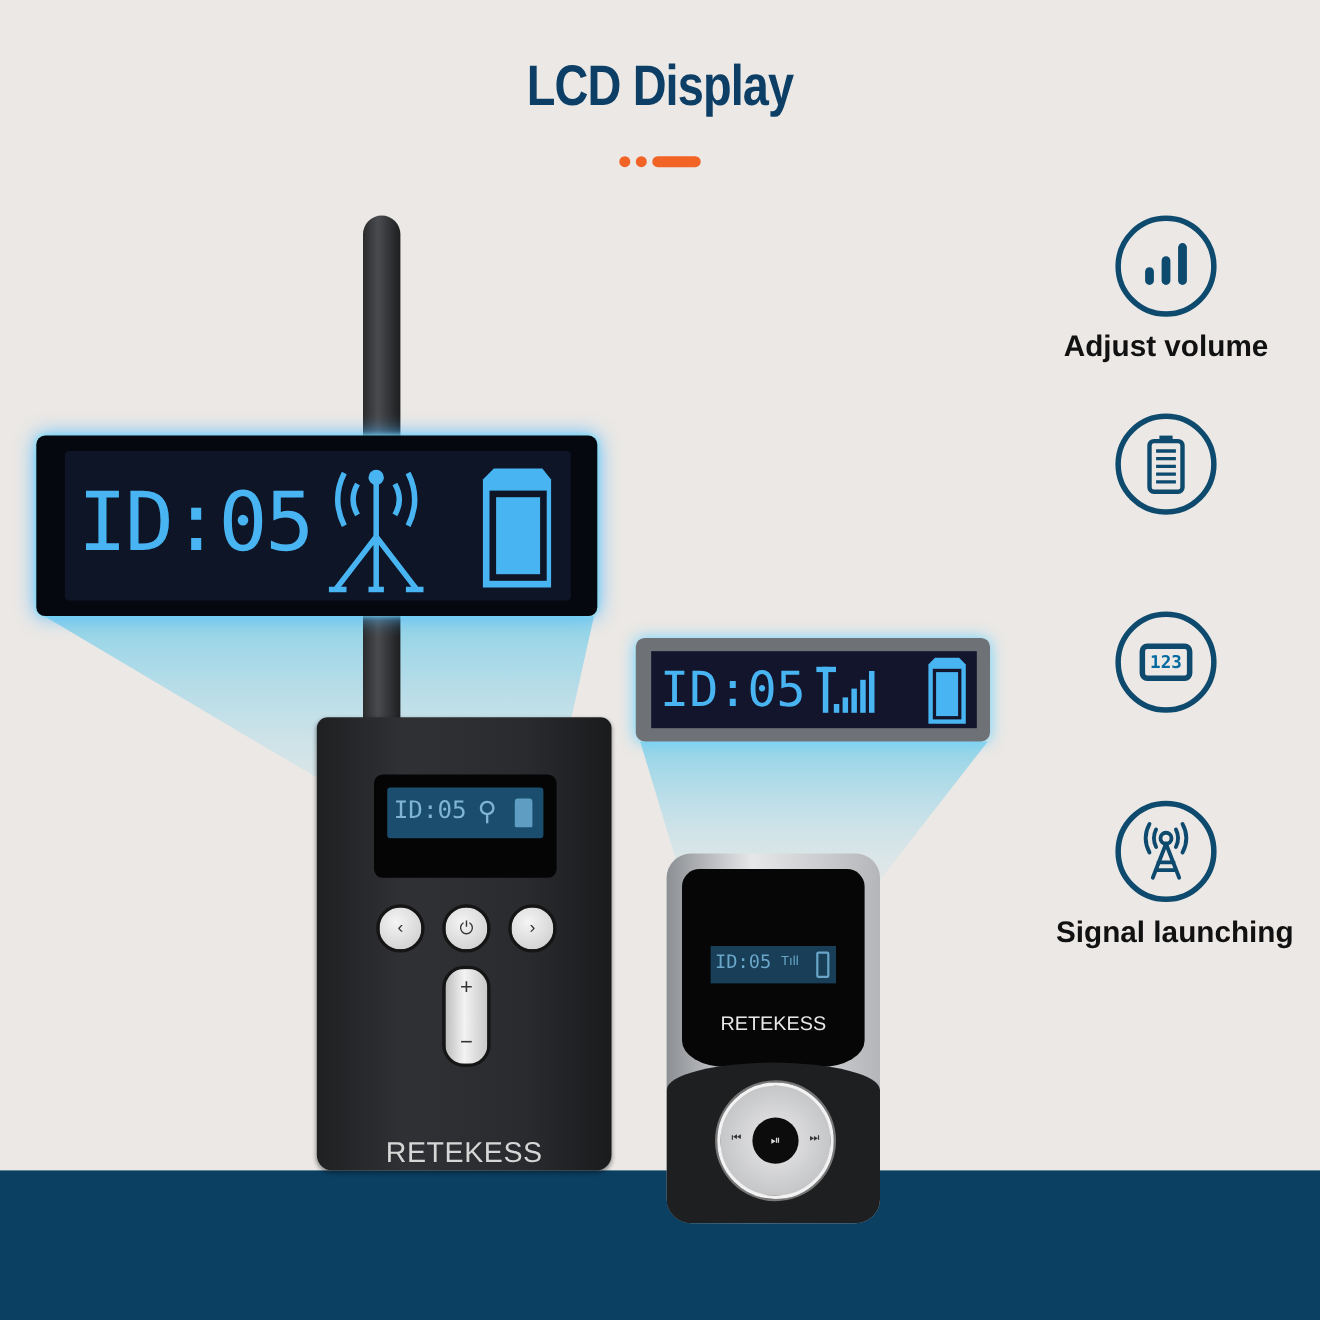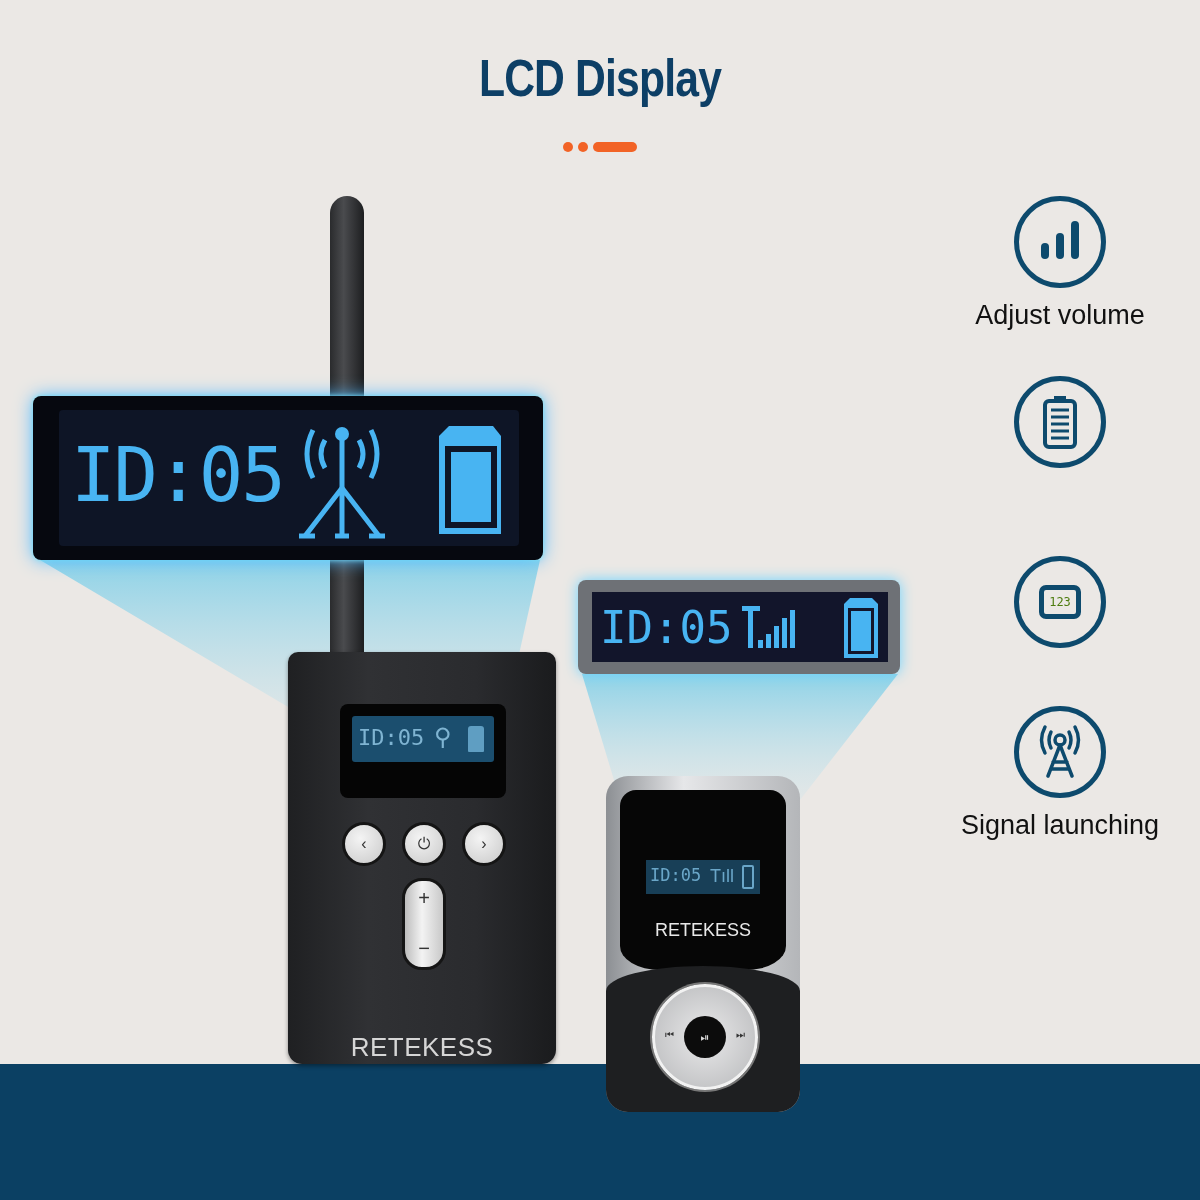--- a/index.html
+++ b/index.html
@@ -4,21 +4,21 @@
 <style>
   html, body { margin:0; padding:0; }
   body { width:1200px; height:1200px; position:relative; overflow:hidden; background:#ebe8e5; font-family:"Liberation Sans", sans-serif; }
   .band { position:absolute; left:0; top:1064px; width:1200px; height:136px; background:#0b4063; }
   .title { position:absolute; left:0; width:1200px; top:48px; text-align:center; font-family:"Liberation Sans", sans-serif; font-weight:bold; font-size:52px; color:#0d3f66; letter-spacing:-1px; transform:scaleX(0.82); transform-origin:center; }
   .deco { position:absolute; top:142px; left:563px; height:10px; display:flex; gap:5px; }
   .deco .dot { width:10px; height:10px; border-radius:5px; background:#f26326; }
   .deco .bar { width:44px; height:10px; border-radius:5px; background:#f26326; }
 
   
-  .feat { position:absolute; left:960px; width:200px; text-align:center; }
+  .feat { position:absolute; left:960px; width:200px; text-align:center;font-weight:bold; }
   .feat .circle { width:92px; height:92px; border:5px solid #0d4a6d; border-radius:50%; margin:0 auto; display:flex; align-items:center; justify-content:center; box-sizing:border-box; }
   .feat .label { margin-top:12px; font-size:27px; color:#111; white-space:nowrap; }
 
   
   .beam { position:absolute; }
 
   
   .lcd-big { position:absolute; left:33px; top:396px; width:510px; height:164px; background:#06080f; border-radius:8px; box-shadow:0 0 18px #4fb8ff, 0 0 4px #9fe; }
   .lcd-big .screen { position:absolute; left:26px; top:14px; width:460px; height:136px; background:#0e1526; border-radius:4px; }
   .lcd-text { position:absolute; color:#48b4f2; font-family:"DejaVu Sans Mono", monospace; }
@@ -127,21 +127,21 @@
     <span style="top:6px;">+</span>
     <span style="top:56px;">−</span>
   </div>
   <div class="brand" style="top:380px;">RETEKESS</div>
 </div>
 
 <div class="rx">
   <div class="face">
     <div class="win">
       <div style="position:absolute;left:4px;top:5px;color:#6aa6c8;font-size:17px;font-family:'DejaVu Sans Mono',monospace;">ID:05</div>
-      <div style="position:absolute;left:64px;top:6px;color:#6aa6c8;font-size:18px;">Tıll</div>
+      <div style="position:absolute;left:64px;top:6px;color:#6aa6c8;font-size:12px;">Tıll</div>
       <div style="position:absolute;left:96px;top:5px;width:12px;height:24px;border:2px solid #6aa6c8;border-radius:2px;box-sizing:border-box;"></div>
     </div>
     <div style="position:absolute;left:0;width:166px;top:130px;text-align:center;color:#e8e8e8;font-size:18px;">RETEKESS</div>
   </div>
   <div class="bottom">
     <div class="wheel">
       <span class="side" style="left:10px;">⏮</span>
       <div class="center">⏯</div>
       <span class="side" style="right:10px;">⏭</span>
     </div>
@@ -172,25 +172,25 @@
           <line x1="11" y1="30" x2="29" y2="30"></line>
           <line x1="11" y1="37" x2="29" y2="37"></line>
           <line x1="11" y1="44" x2="29" y2="44"></line>
         </g>
       </svg>
   </div>
 </div>
 
 <div class="feat" style="top:556px;">
   <div class="circle">
-    <div style="border:5px solid #0d4a6d;border-radius:7px;padding:0 5px;color:#4d7c0f;font-size:12px;font-family:'DejaVu Sans Mono',monospace;line-height:24px;">123</div>
-  </div>
-</div>
-
-<div class="feat" style="top:706px;">
+    <div style="border:5px solid #0d4a6d;border-radius:7px;padding:0 5px;color:#0369a1;font-size:16px;font-family:'DejaVu Sans Mono',monospace;line-height:24px;">123</div>
+  </div>
+</div>
+
+<div class="feat" style="top:728px;">
   <div class="circle">
     <svg width="50" height="56">
         <g fill="none" stroke="#0d4a6d" stroke-width="3.5" stroke-linecap="round">
           <circle cx="25" cy="16" r="5"></circle>
           <path d="M16 8 Q12 16 16 24 M34 8 Q38 16 34 24"></path>
           <path d="M10 3 Q3 16 10 29 M40 3 Q47 16 40 29"></path>
           <path d="M25 21 L13 52 M25 21 L37 52 M18 38 L32 38 M16 45 L34 45"></path>
         </g>
       </svg>
   </div>

